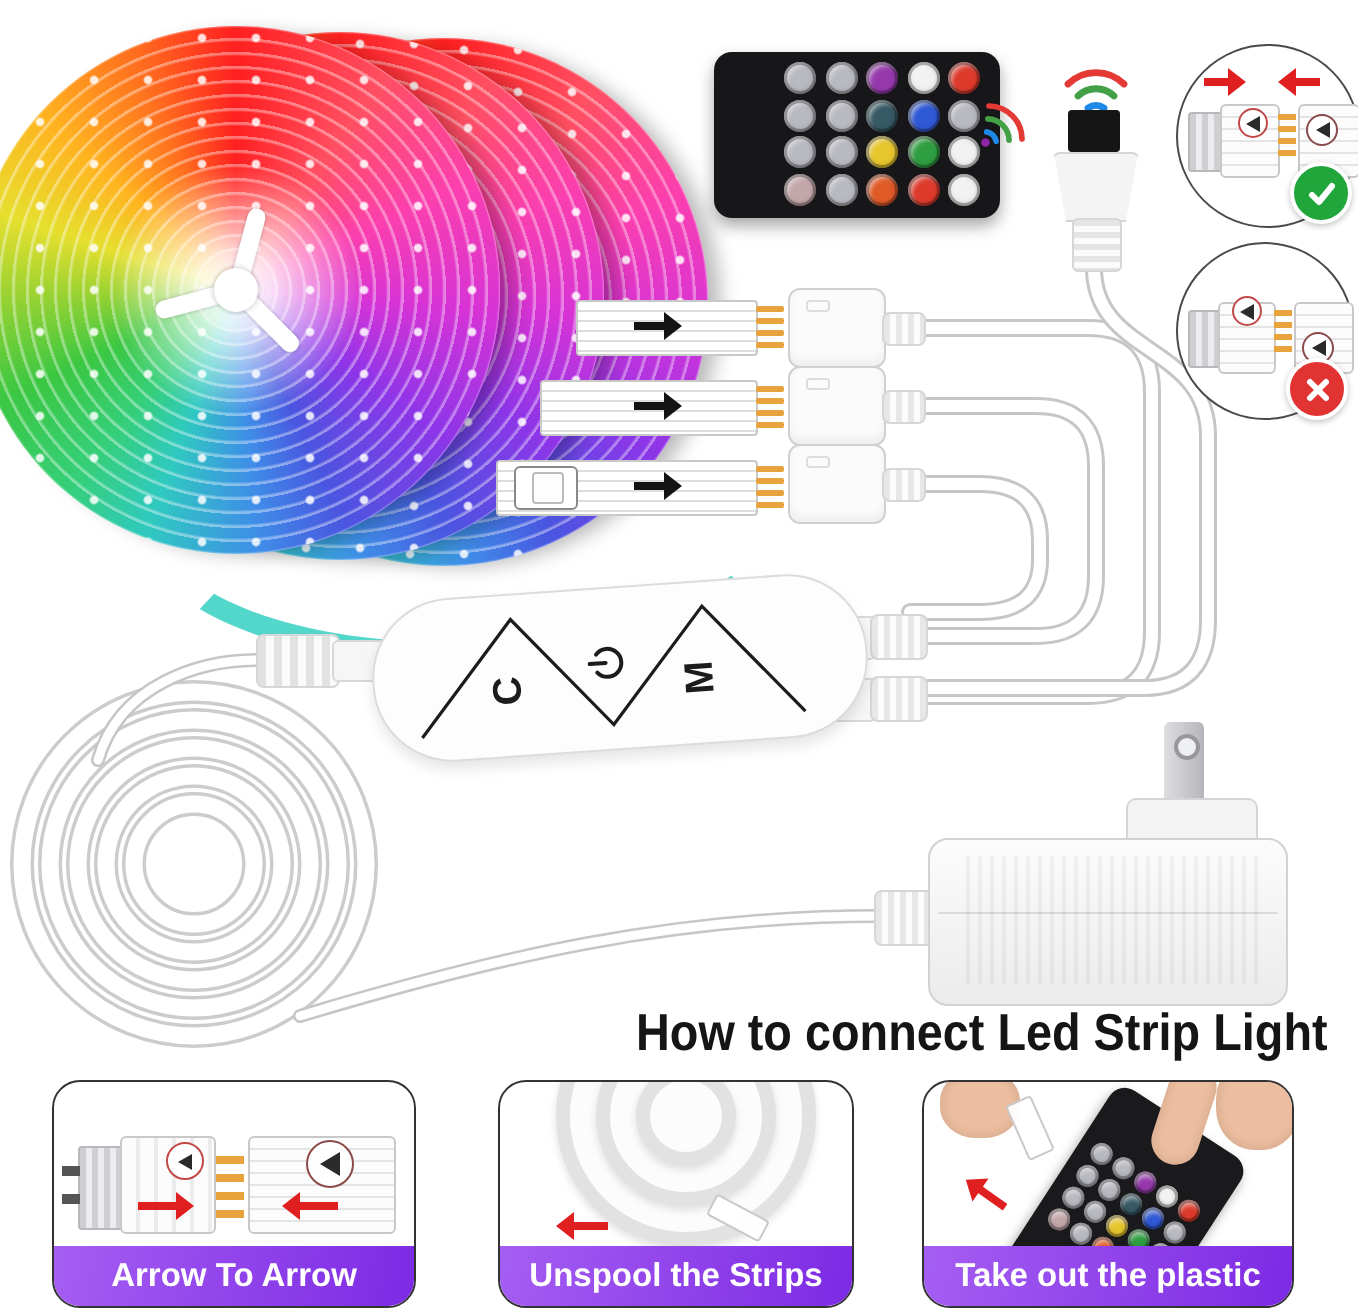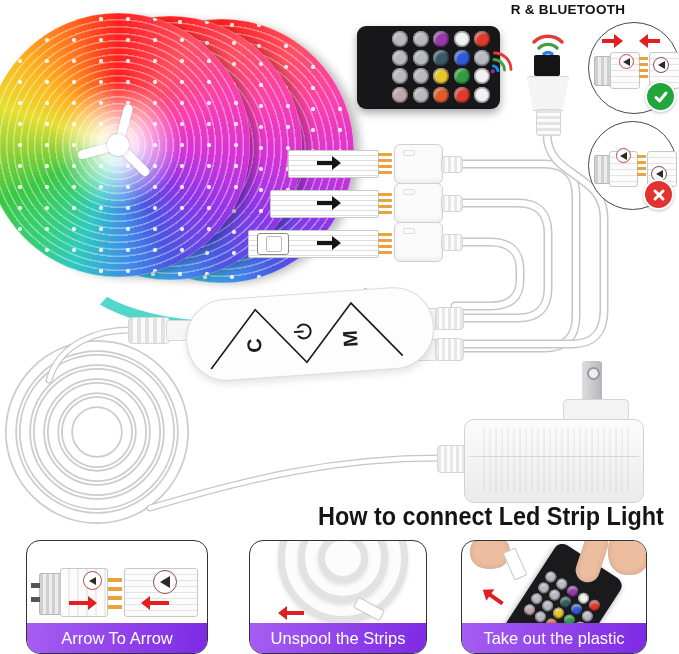--- a/index.html
+++ b/index.html
@@ -106,21 +106,21 @@
   .prong-hole{position:absolute;left:587px;top:367px;width:9px;height:9px;border-radius:50%;
     border:2px solid #97979d;background:#eef0f2;}
 
   
   .title{position:absolute;left:318px;top:501px;font-size:26px;font-weight:bold;color:#151515;
     transform:scaleX(.9);transform-origin:left;white-space:nowrap;}
   .card{position:absolute;top:540px;height:112px;background:#fff;border:1.5px solid #333;
     border-radius:14px;overflow:hidden;}
   .card-footer{position:absolute;left:0;right:0;bottom:0;height:30px;
     background:linear-gradient(100deg,#a55ef2,#7d2ae4);color:#fff;display:flex;
-    align-items:center;justify-content:center;font-weight:normal;font-size:16.5px;}
+    align-items:center;justify-content:center;font-weight:bold;font-size:16.5px;}
   .reel-mini{position:absolute;border-radius:50%;background:#fcfcfc;border:7px solid #e2e2e2;
     box-shadow:0 2px 4px rgba(0,0,0,.12);}
   .skin{position:absolute;background:#ecbd9f;border-radius:45%;box-shadow:inset 0 0 6px rgba(0,0,0,.12);}
   .tab{position:absolute;background:rgba(255,255,255,.95);border:1px solid #c9c9c9;border-radius:2px;}
 </style>
 </head>
 <body>
 
 <div class="canvas">
 
@@ -262,21 +262,20 @@
     <circle cx="18" cy="31" r="2.6" fill="#8e24aa"></circle>
   </svg>
   <svg class="wifi" style="left:530px;top:28px" width="36" height="34" viewBox="0 0 36 34">
     <path d="M4 14a20 20 0 0 1 28 0" fill="none" stroke="#e53935" stroke-width="3.4" stroke-linecap="round"></path>
     <path d="M9 20a13 13 0 0 1 18 0" fill="none" stroke="#43a047" stroke-width="3.4" stroke-linecap="round"></path>
     <path d="M14 26a7 7 0 0 1 8 0" fill="none" stroke="#1e88e5" stroke-width="3.4" stroke-linecap="round"></path>
     <circle cx="18" cy="31" r="2.6" fill="#8e24aa"></circle>
   </svg>
 
   <div class="recv-label">
-    <div>R &amp; BLUETOOTH</div>
   </div>
   <div class="usb-tip"></div>
   <div class="usb-body"></div>
   <div class="usb-ribs"></div>
 
   <div class="inset" style="left:588px;top:22px;width:90px;height:90px">
     <div class="arrow red" style="left:13px;top:16px;width:13px"></div>
     <div class="arrow red left" style="left:58px;top:16px;width:13px"></div>
     <div class="mini-clip" style="left:5px;top:33px;width:16px;height:28px"></div>
     <div class="mini-block" style="left:21px;top:29px;width:28px;height:35px"></div>

